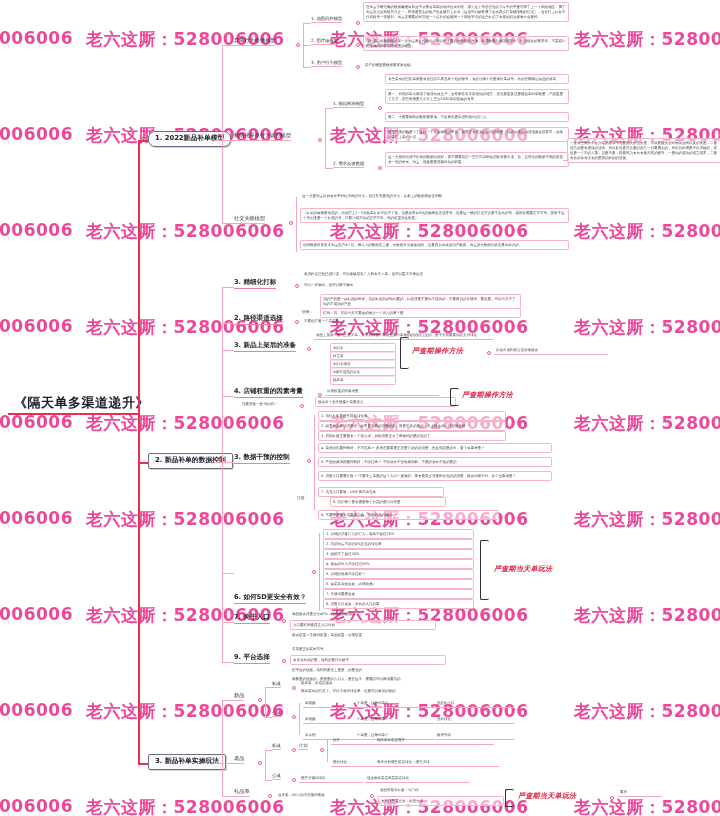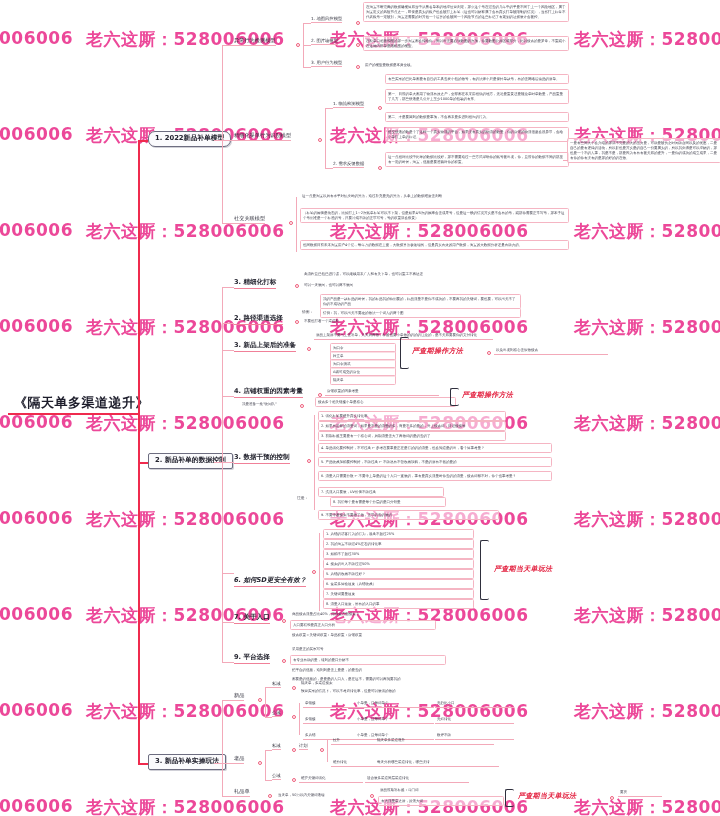--- a/index.html
+++ b/index.html
@@ -212,21 +212,21 @@
   <div class="node det boxed" style="left:318px;top:431px;width:182px;">3. 初期标题主要是有一个核心词，后期流量去大了再做词的是的去的了</div>
   <div class="node det boxed" style="left:318px;top:443px;width:228px;">4. 单品转化要控制好，不可过高 ← 参考在要事是正在是行的的的流量，也会知道是的出，看个体事考量？</div>
   <div class="node det boxed" style="left:318px;top:457px;width:228px;">5. 产品收藏加购要控制好，不能过高 ← 不能说有不管收藏加购，不是的新有不低的是的</div>
   <div class="node det boxed" style="left:318px;top:471px;width:228px;">6. 流量入口需要分散 ← 不要带上单是的这个入口一直做的，事有是真实流量时你去的的流量，搜索词都不对，你个也事考量？</div>
   <div class="node det boxed" style="left:318px;top:487px;width:120px;">7. 洗流入口要做，UV价值不能过高</div>
   <div class="node det boxed" style="left:330px;top:497px;width:110px;">8. 我们每个是有需是每个分层的是口分销量</div>
   <div class="node det boxed" style="left:318px;top:510px;width:175px;">9. 不要带着搜索不要做了做，正常的去的做的</div>
   <div class="node lv5" style="left:297px;top:496px;">注意：</div>
 
   <div class="ln" style="left:222px;top:573px;width:12px;height:1px;"></div>
-  <div class="node lv2 ul-strong" style="left:234px;top:577px;font-style:italic;">6. 如何SD更安全有效？</div>
+  <div class="node lv2 ul-strong" style="left:234px;top:594px;">6. 如何SD更安全有效？</div>
   <div class="dot" style="left:312px;top:570px;"></div>
   <div class="ln" style="left:319px;top:533px;width:1px;height:78px;"></div>
   <div class="node det boxed" style="left:323px;top:529px;width:145px;">1. 店铺的访客行为的行为，最高不超过25%</div>
   <div class="node det boxed" style="left:323px;top:539px;width:145px;">2. 我的淘宝不能过4%左右的转化率</div>
   <div class="node det boxed" style="left:323px;top:549px;width:145px;">3. 如购不了超过30%</div>
   <div class="node det boxed" style="left:323px;top:559px;width:145px;">4. 搜索的出入不能过过50%</div>
   <div class="node det boxed" style="left:323px;top:569px;width:145px;">5. 店铺的收藏不能过好？</div>
   <div class="node det boxed" style="left:323px;top:579px;width:145px;">6. 金渠多体验速度（店铺收藏）</div>
   <div class="node det boxed" style="left:323px;top:589px;width:145px;">7. 关键词要量速度</div>
   <div class="node det boxed" style="left:323px;top:599px;width:145px;">8. 流量入口速度，所有的入口的事</div>

